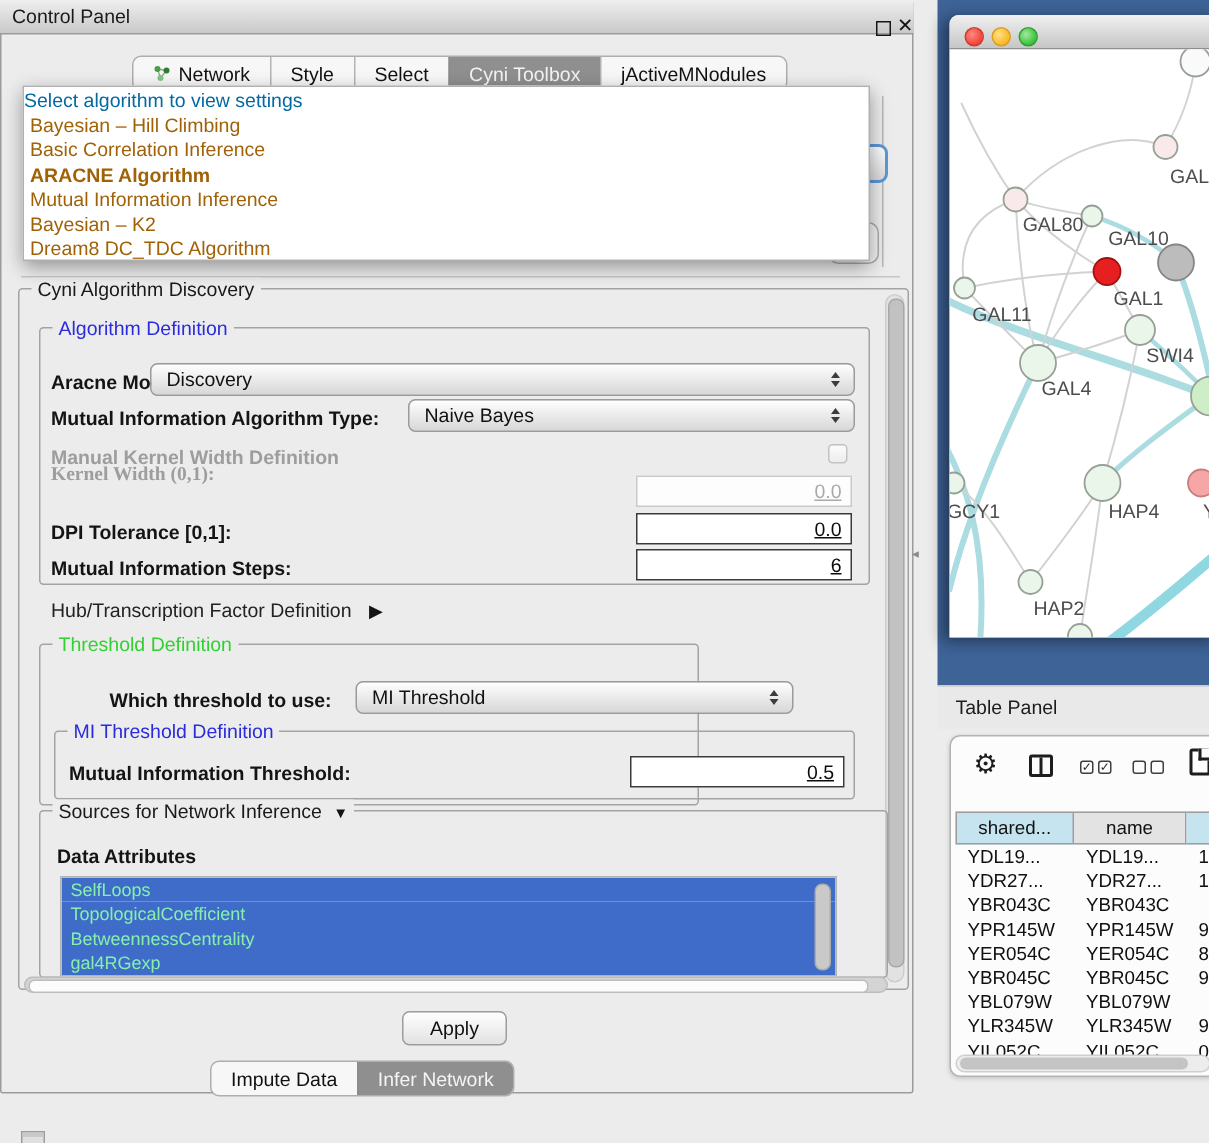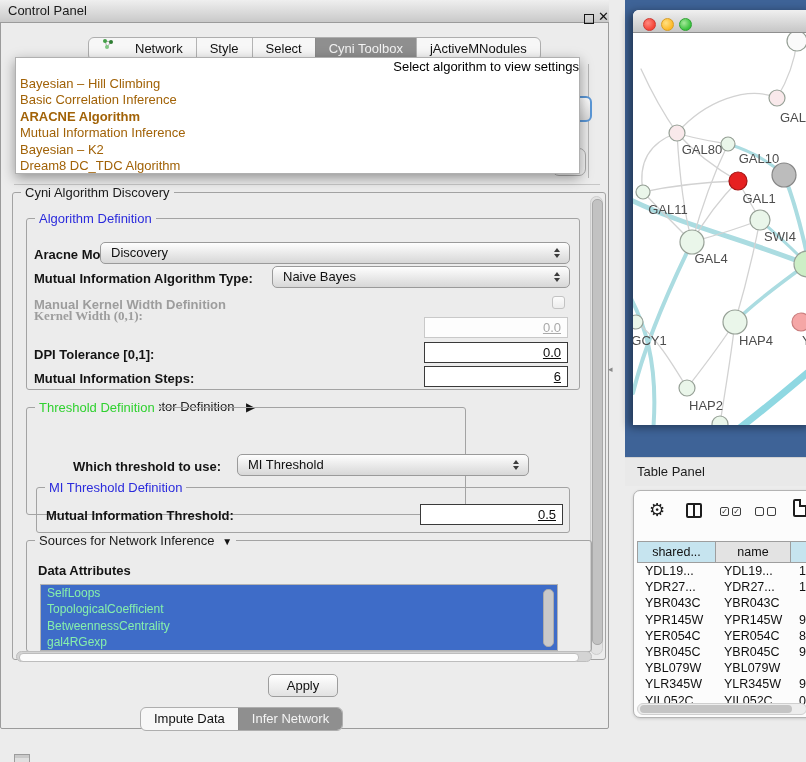--- a/index.html
+++ b/index.html
@@ -10,48 +10,48 @@
   
   .cp-frame{left:0;top:8;width:609px;height:729px;border:1px solid #9b9b9b;border-radius:2px;background:#ececec;box-sizing:border-box;}
   .cp-titlebar{left:0;top:8;width:609px;height:23px;background:linear-gradient(#efefef,#c9c9c9);
                border-bottom:1px solid #9b9b9b;box-sizing:border-box;}
   .cp-title{position:absolute;left:8px;top:0;line-height:22px;color:#1a1a1a;}
   .restore-box{left:584px;top:14px;width:8px;height:8px;border:1.6px solid #161616;background:transparent;}
   .close-x{left:598px;top:9px;font-weight:bold;font-size:13px;color:#111;}
 
   
   .tabbar{display:flex;height:22px;border:1px solid #aeaeae;border-radius:6px;background:#f7f7f7;overflow:hidden;z-index:10;}
-  .tabbar .tab{display:flex;gap:21px;padding:0 13px;line-height:21px;white-space:nowrap;color:#111;}
+  .tabbar .tab{display:flex;align-items:center;gap:5px;padding:0 13px;line-height:21px;white-space:nowrap;color:#111;}
   .tabbar .tab + .tab{border-left:1px solid #b4b4b4;}
   .tabbar .tab.sel{background:var(--tab-sel);color:#f4f4f4;border-left-color:#8a8a8a;}
   #top-tabs{left:88px;top:37px;}
   #bottom-tabs{left:140px;top:707px;}
 
   
   .frag-line-v{left:588px;top:64px;width:0;height:114px;border-left:1px solid #b5b5b5;}
   .frag-combo{left:566px;top:96px;width:26px;height:26px;border:2px solid #5b97d6;border-radius:6px;background:linear-gradient(#fdfdfd,#d9d9d9);box-sizing:border-box;}
   .frag-corner{left:552px;top:148px;width:34px;height:28px;border:1px solid #ababab;border-radius:7px;background:#f2f2f2;box-sizing:border-box;}
   .frag-line-h{left:14px;top:184px;width:586px;height:0;border-top:1px solid #c6c6c6;}
 
   
   .popup{left:15px;top:57px;width:565px;height:117px;background:#fff;border:1px solid #b0b0b0;
          box-shadow:0 4px 12px rgba(0,0,0,.38);z-index:50;box-sizing:border-box;}
-  .popup .prompt{height:18px;line-height:18px;text-align:right;color:#000000;}
+  .popup .prompt{height:18px;line-height:18px;text-align:left;color:#0369a1;}
   .popup .item{height:16.4px;line-height:16.4px;padding-left:4px;color:#a16207;}
   .popup .item.sel{font-weight:bold;}
 
   
   .groupbox{border:1px solid #a3a3a3;border-radius:3px;box-sizing:border-box;}
   .legend{position:absolute;top:-8px;left:8px;background:#ececec;padding:0 4px;line-height:15px;white-space:nowrap;}
   .legend.blue{color:var(--accent-blue);}
   .legend.green{color:var(--accent-green);}
 
   .settings-group{left:12px;top:192px;width:594px;height:468px;}
   .algo-group{left:26px;top:218px;width:554px;height:172px;}
-  .thr-group{left:26px;top:407px;width:440px;height:108px;text-align:center;}
+  .thr-group{left:26px;top:429px;width:440px;height:108px;text-align:center;}
   .mi-group{left:36px;top:487px;width:534px;height:46px;}
   .src-group{left:26px;top:540px;width:566px;height:112px;}
 
   .lbl{position:absolute;font-weight:bold;color:#141414;white-space:nowrap;}
   .lbl.dis{color:#9d9d9d;}
   .plain{font-weight:normal;color:#222;}
 
   
   .combo{position:absolute;height:22px;border:1px solid #9a9a9a;border-radius:5px;
          background:linear-gradient(#fefefe,#d7d7d7);box-sizing:border-box;display:flex;align-items:center;}

